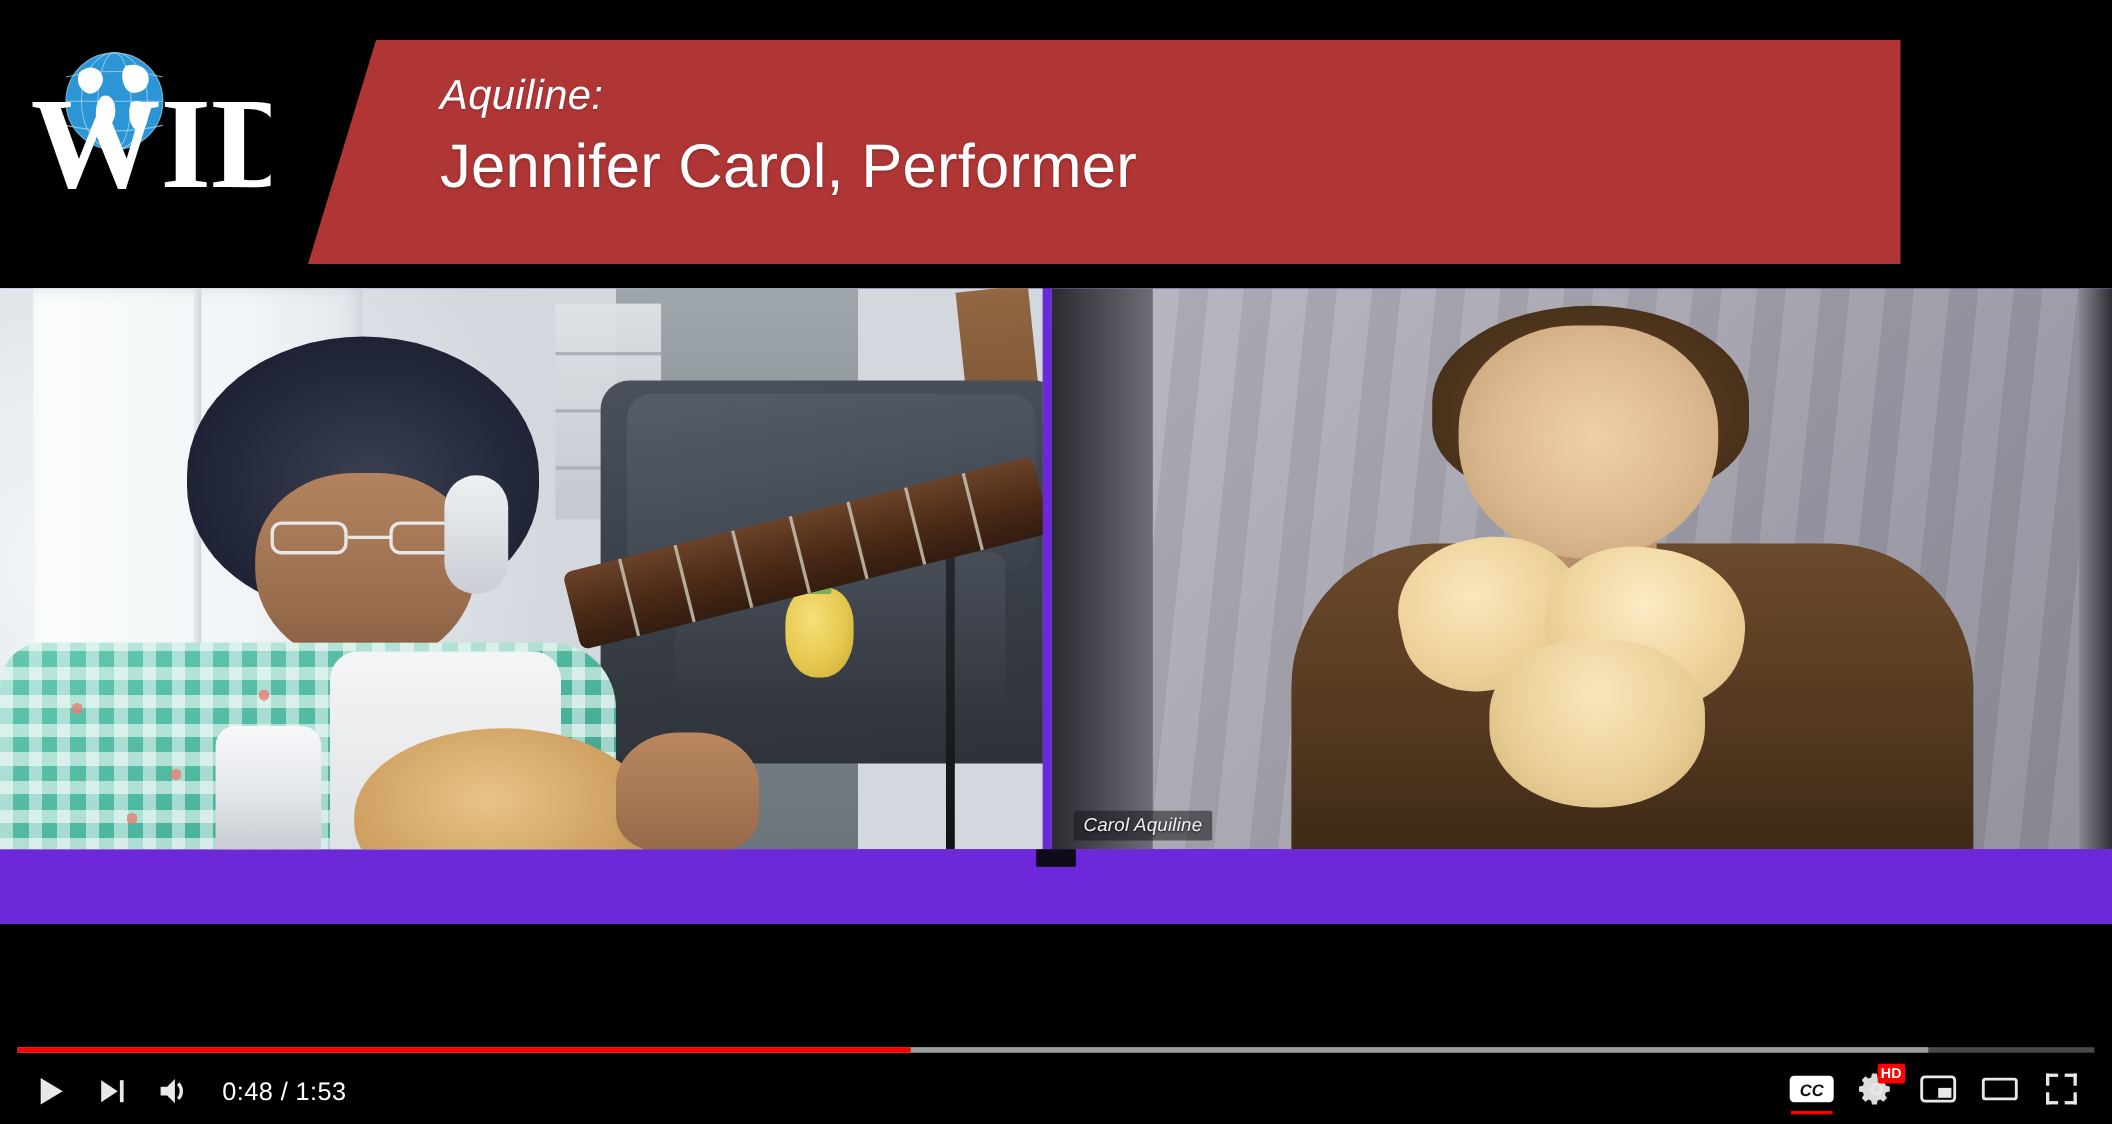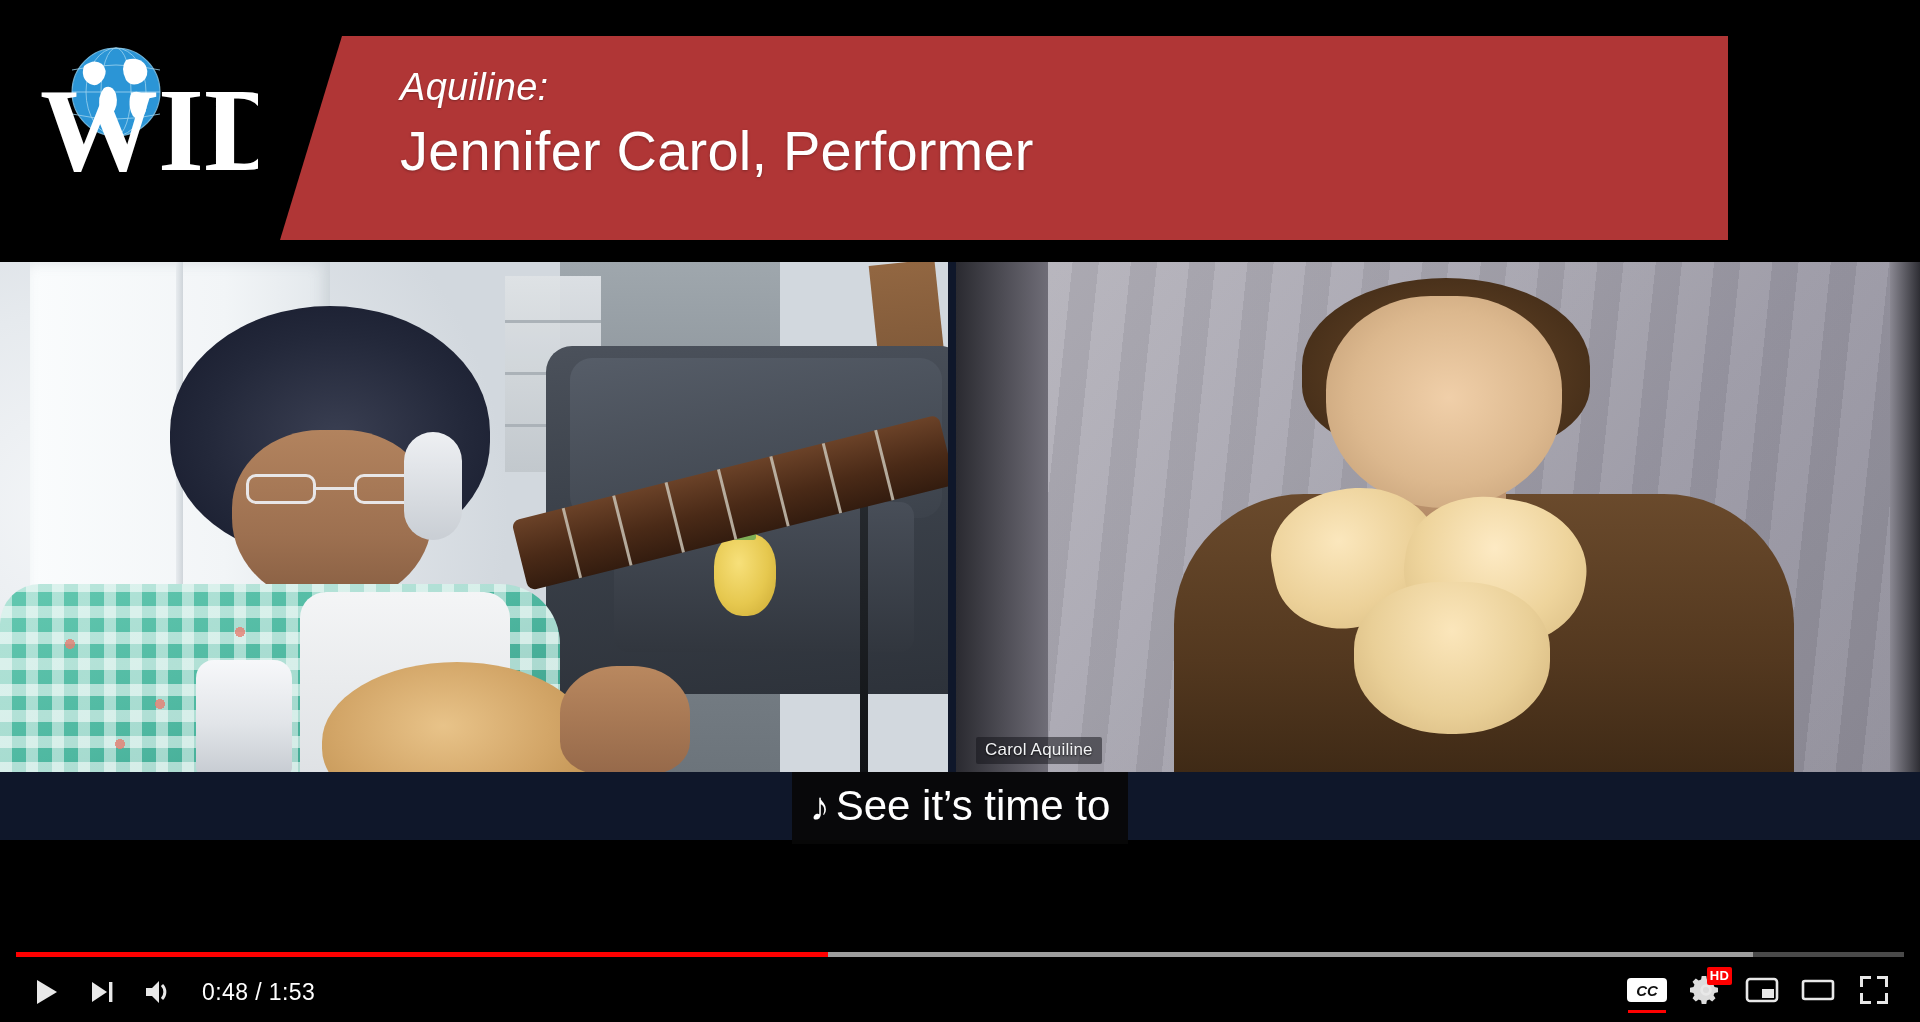--- a/index.html
+++ b/index.html
@@ -49,31 +49,32 @@
     font-weight:400;
     letter-spacing:0.2px;
     line-height:1.25;
     margin-top:6px;
     text-shadow:0 1px 3px rgba(0,0,0,0.28);
   }
 
   
   .logo {
     position:absolute;
-    left:38px; top:30px;
+    left:26px; top:30px;
     width:220px; height:162px;text-decoration:underline;
   }
   .logo svg { display:block; }
 
   
   .video-grid {
     position:absolute;
     left:0; top:262px;
     width:1920px; height:578px;
-    background:#0f172a;
+    background:#6d28d9;
+    font-style:italic;
   }
   .pane {
     position:absolute;
     top:0; height:510px;
     overflow:hidden;
   }
   .pane-left  { left:0px;   width:948px; }
   .pane-right { left:956px; width:964px; }
 
   
@@ -457,23 +458,20 @@
         <div class="hand-r1"></div>
         <div class="hand-r2"></div>
         <div class="hand-r3"></div>
       </div>
       <div class="name-tag">Carol Aquiline</div>
     </div>
   </div>
 
   <div class="caption-wrap">
     <div class="caption-box">
-      <div class="caption-line">
-        <span class="note-glyph">♪</span><span>See it’s time to</span>
-      </div>
     </div>
   </div>
 
   <div class="controls">
 
     <div class="progress">
       <div class="prog-buffer" id="prog-buffer" style="width: 92%;"></div>
       <div class="prog-played" id="prog-played" style="width: 43%;"></div>
     </div>
 

